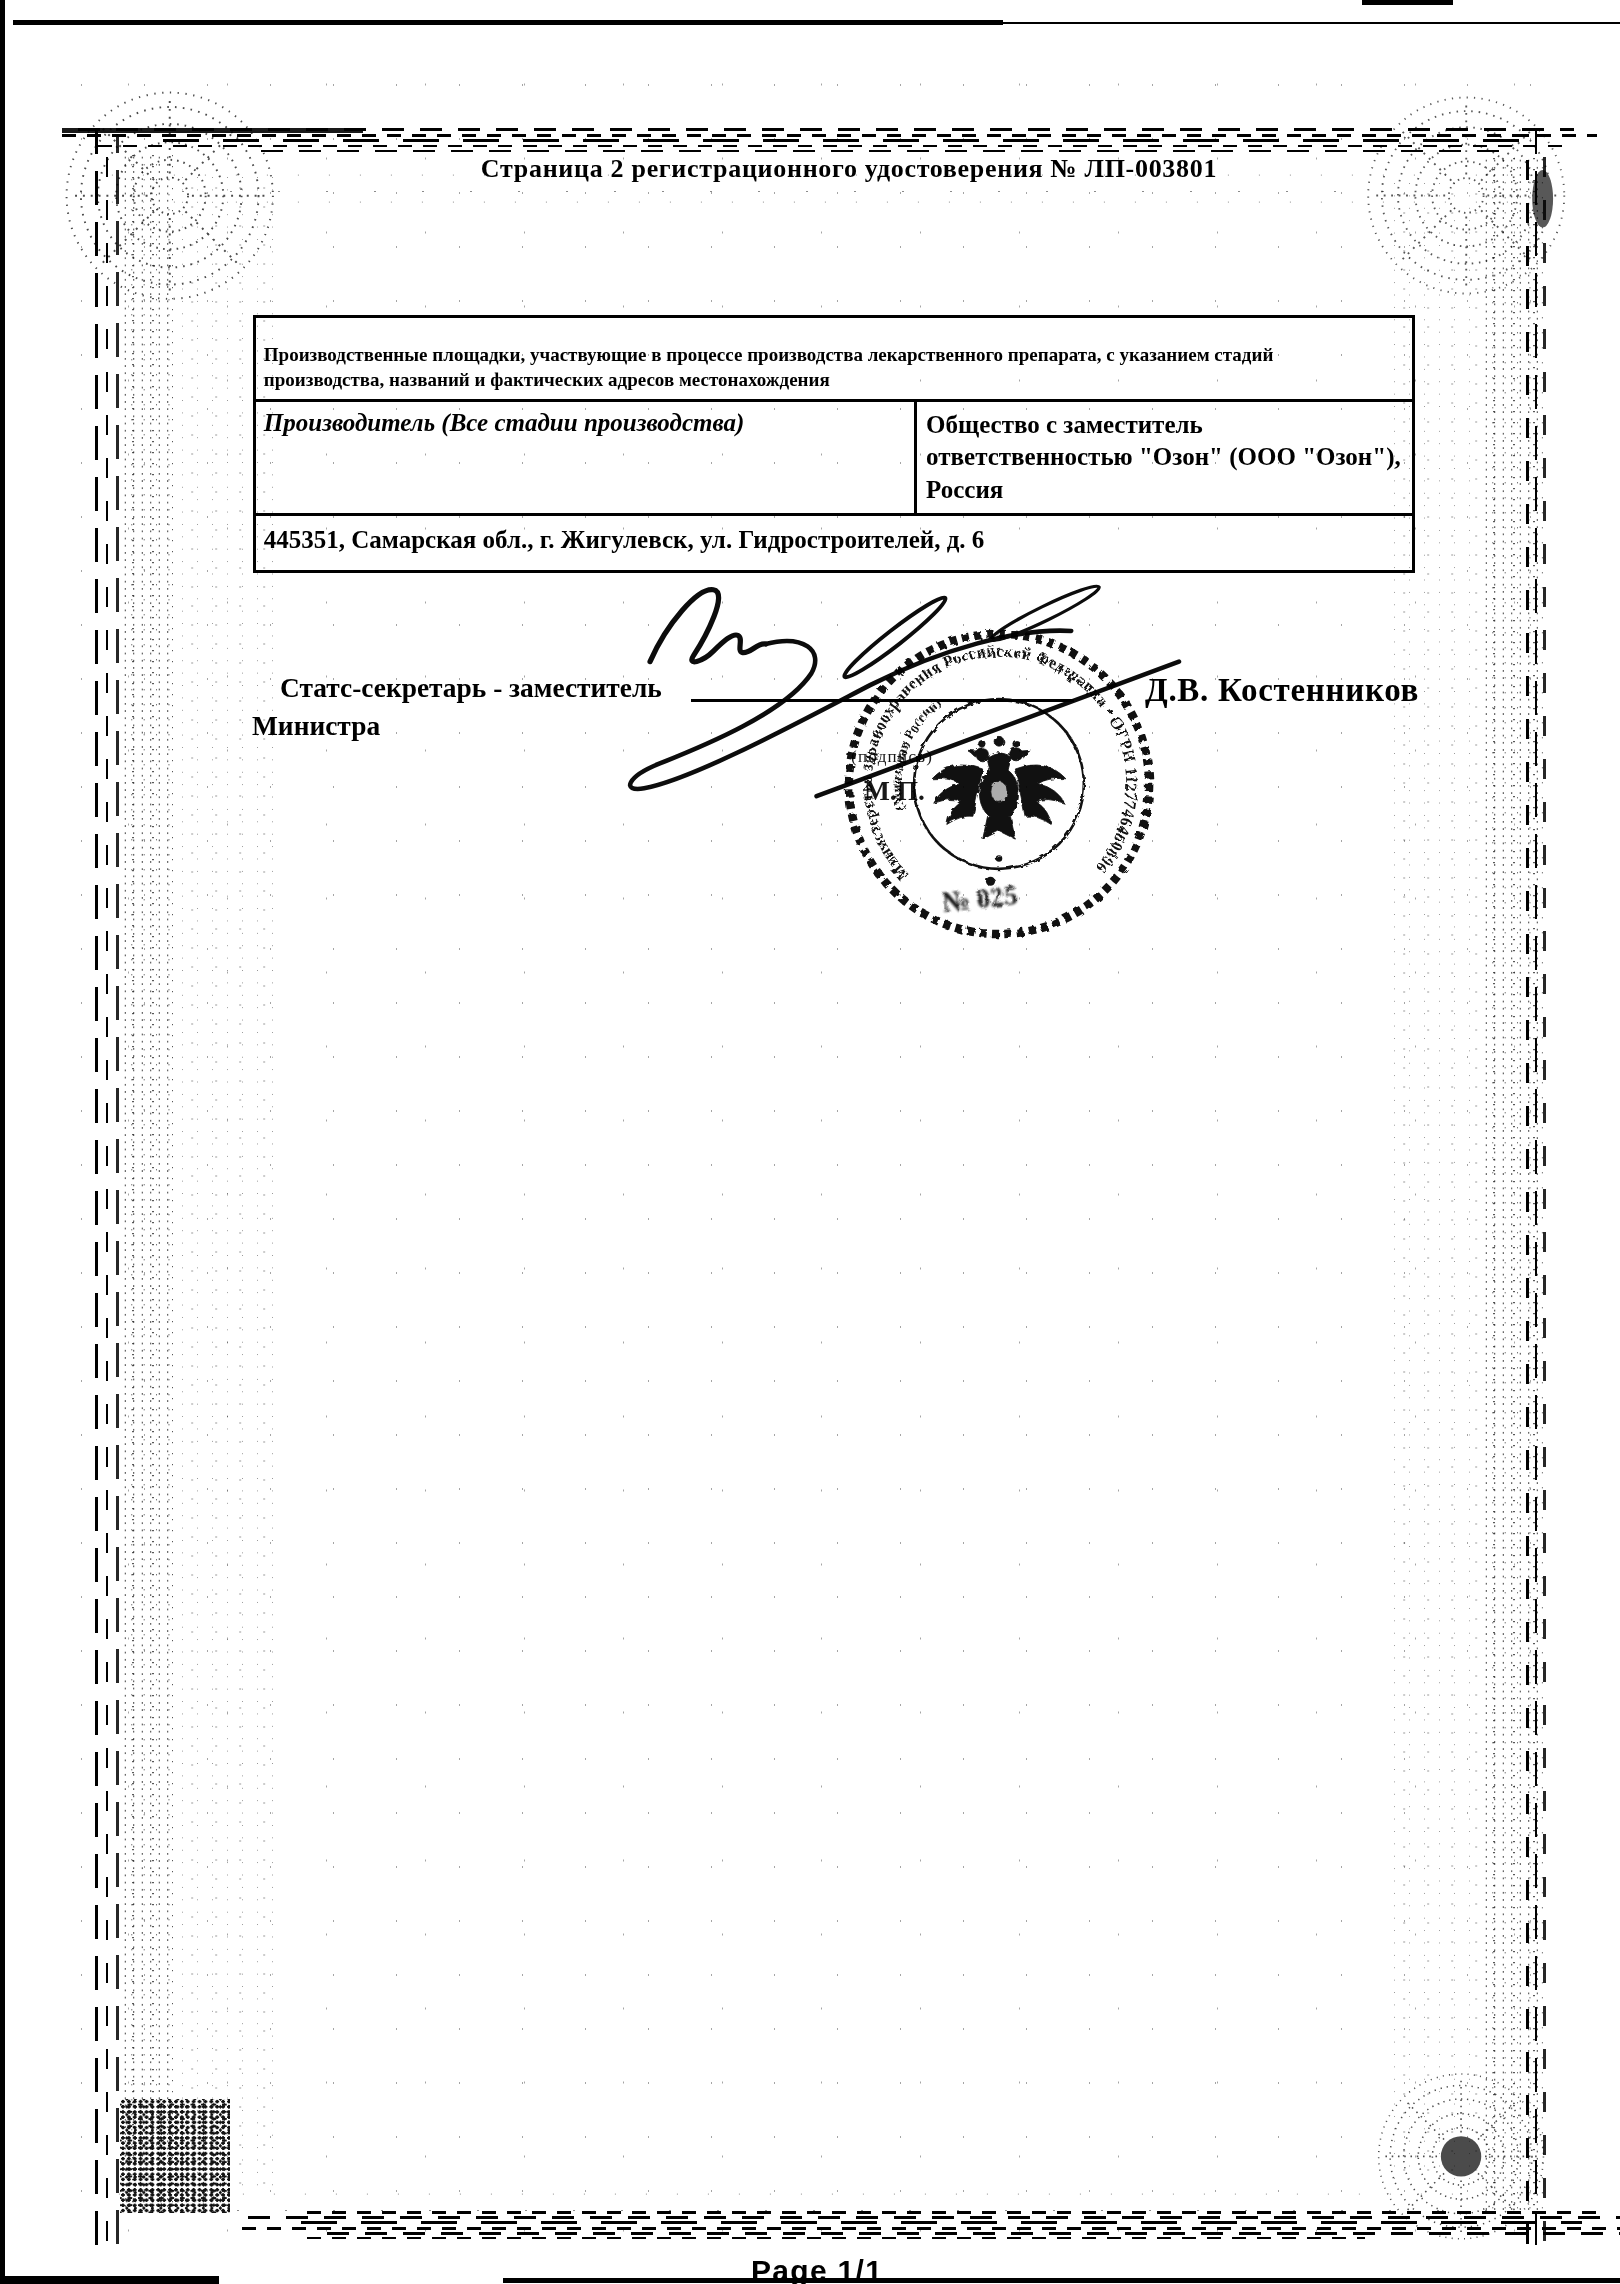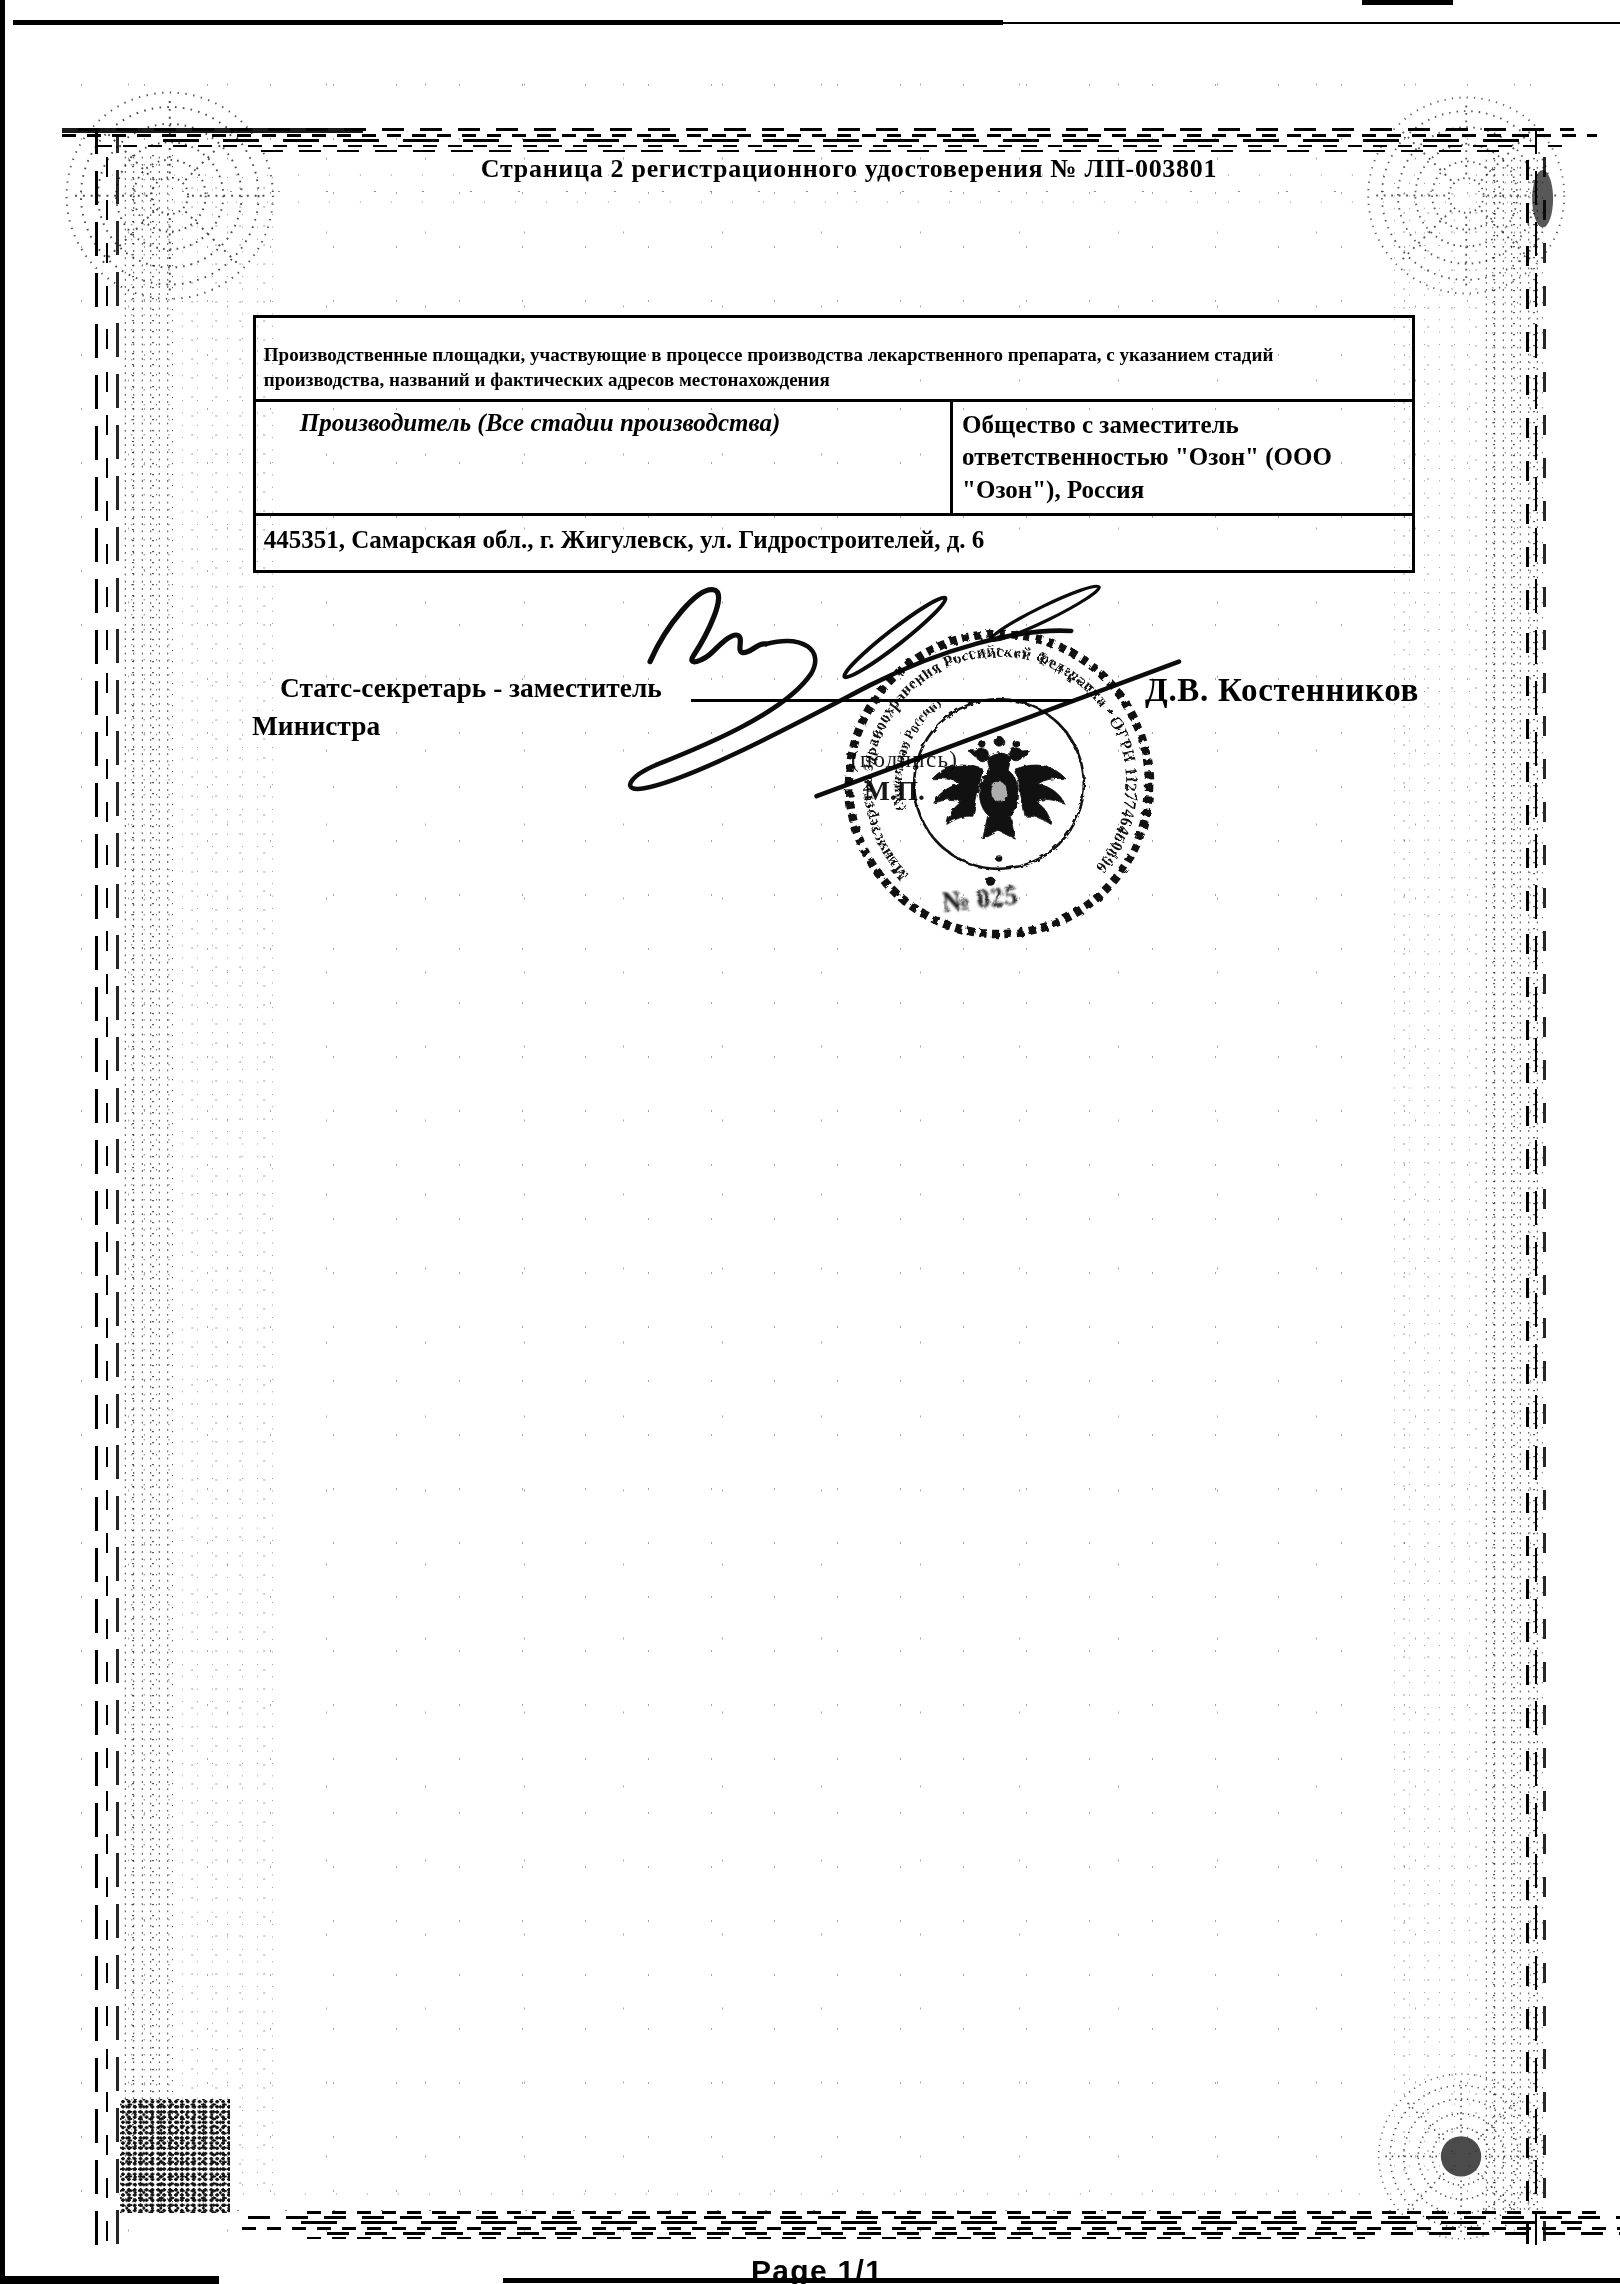--- a/index.html
+++ b/index.html
@@ -44,30 +44,30 @@
       radial-gradient(#000 1.6px,transparent 1.7px),
       radial-gradient(#000 2.1px,transparent 2.2px);
     background-size:5.9px 5.2px,8.5px 7.8px,10.5px 7.2px;
     background-position:0 0,2.6px 3.9px,4.6px 2px;}
   
   .hdr-title{position:absolute;left:78px;top:154px;width:1542px;text-align:center;
     font-size:26px;font-weight:700;letter-spacing:0.7px;}
   .prod-table{position:absolute;left:253px;top:315px;width:1162px;border:3.3px solid #000;box-sizing:border-box;}
   .t-head{border-bottom:3.3px solid #000;padding:6.5px 85px 7.8px 7.8px;
     font-size:19px;font-weight:700;line-height:1.32;margin-top:17px;}
-  .t-row2{display:flex;border-bottom:3.3px solid #000;padding-left:36px;}
+  .t-row2{display:flex;border-bottom:3.3px solid #000;}
   .t-left{width:661px;box-sizing:border-box;border-right:3.3px solid #000;
     font-style:italic;font-weight:700;font-size:25px;padding:6.5px 7.8px 63px;}
   .t-right{flex:1;font-weight:700;font-size:25px;line-height:1.3;padding:6.5px 3.9px 6.5px 9.1px;}
   .t-addr{font-weight:700;font-size:25px;padding:10.5px 7.8px 15.7px;}
   .role-1{position:absolute;left:252px;top:673px;font-size:27.4px;font-weight:700;margin-left:28px;}
   .role-2{position:absolute;left:252px;top:711px;font-size:27.4px;font-weight:700;}
   .signer{position:absolute;left:1145px;top:672px;font-size:33px;font-weight:700;letter-spacing:0.7px;}
   .sig-line{position:absolute;left:691px;top:699px;width:383px;height:2.6px;background:#000;}
-  .sig-caption{position:absolute;left:851px;top:747px;font-size:23px;letter-spacing:1.3px;opacity:.9;}
+  .sig-caption{position:absolute;left:851px;top:747px;font-size:17px;letter-spacing:1.3px;opacity:.9;}
   .seal-abbr{position:absolute;left:864px;top:776px;font-size:27.4px;font-weight:700;opacity:.9;}
   .footer-page{position:absolute;left:751px;top:2254px;font-size:30px;font-weight:700;
     font-family:"Liberation Sans","DejaVu Sans",sans-serif;letter-spacing:1.3px;}
   svg{position:absolute;overflow:visible;}
   .stamp-svg{left:813px;top:598px;}
   .sign-svg{left:588px;top:536px;pointer-events:none;}
 </style>
 </head>
 <body>
 

